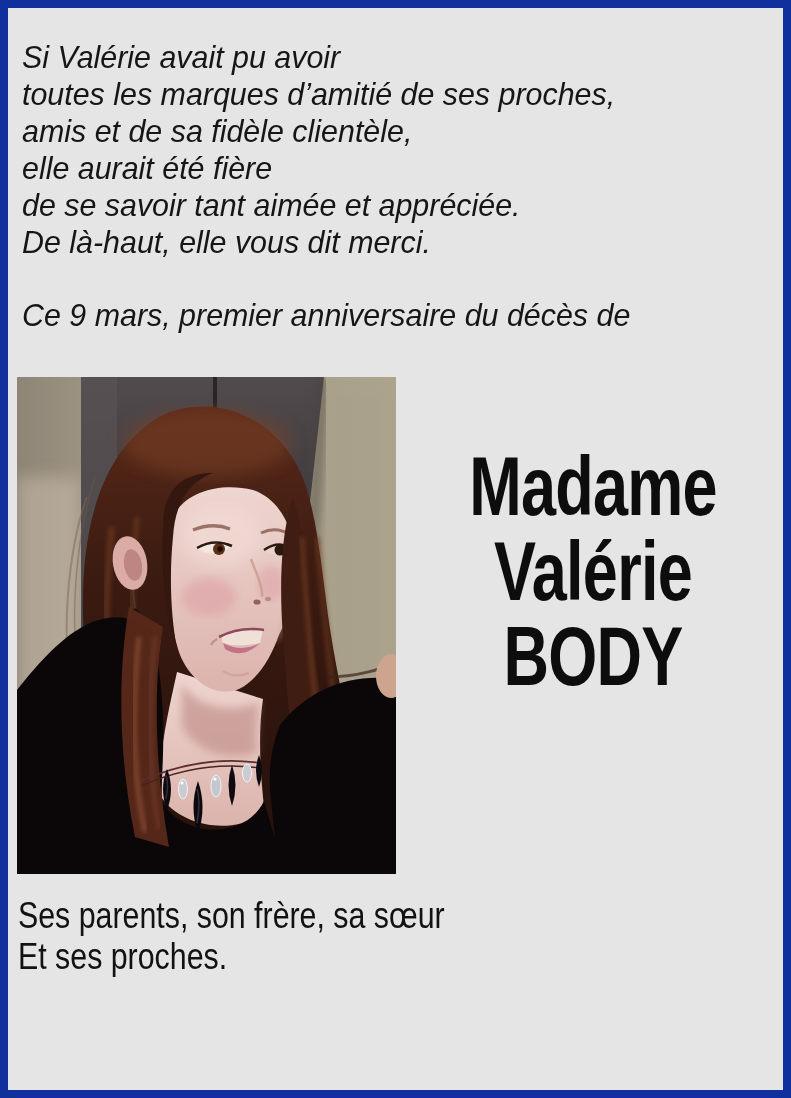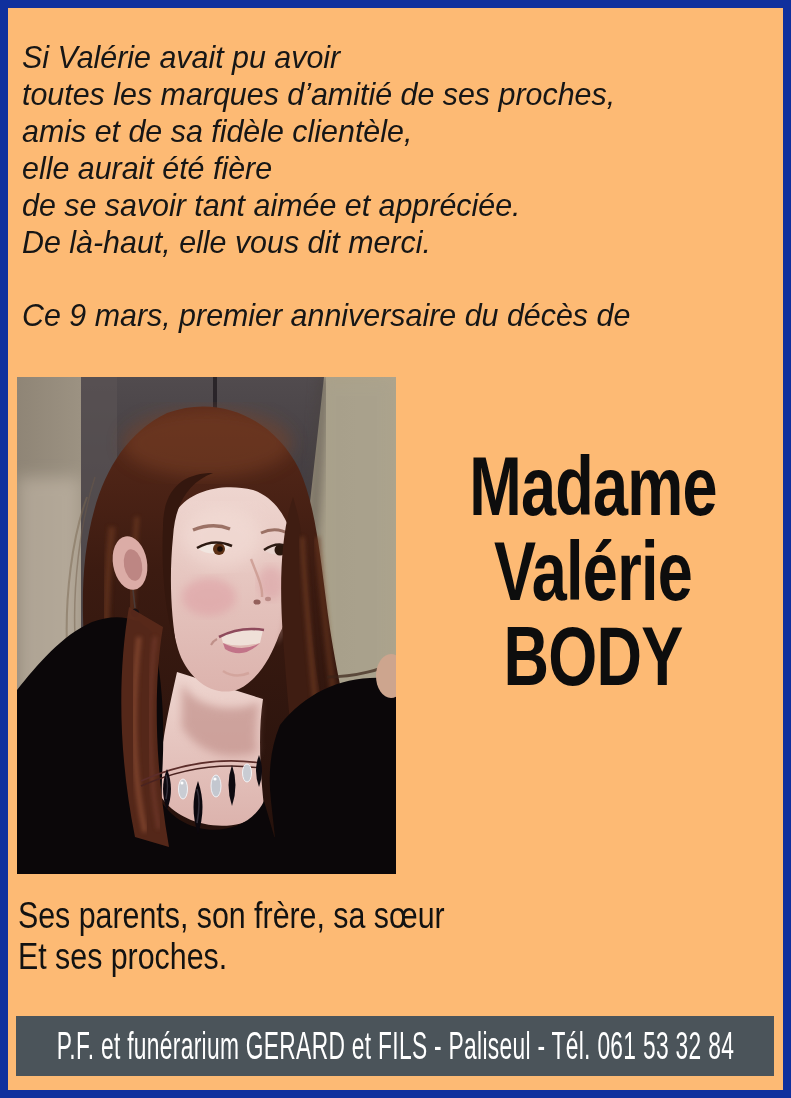--- a/index.html
+++ b/index.html
@@ -66,21 +66,21 @@
   .footer-bar span {
     font-size:38px;
     white-space:nowrap;
     letter-spacing:0.5px;
     transform:scaleX(0.60); transform-origin:center center;
   }
 </style>
 </head>
 <body>
 
-<div class="page" style="border-color: rgb(16, 48, 157); background: #fdba74;">
+<div class="page" style="border-color: rgb(16, 48, 157); background: #e5e5e5;">
 
   <div class="memorial-text">
     <div>Si Valérie avait pu avoir</div>
     <div>toutes les marques d’amitié de ses proches,</div>
     <div>amis et de sa fidèle clientèle,</div>
     <div>elle aurait été fière</div>
     <div>de se savoir tant aimée et appréciée.</div>
     <div>De là-haut, elle vous dit merci.</div>
   </div>
 
@@ -232,17 +232,14 @@
     <div>Valérie</div>
     <div>BODY</div>
   </div>
 
   <div class="family-text">
     <div>Ses parents, son frère, sa sœur</div>
     <div>Et ses proches.</div>
   </div>
 
 
-  <div class="footer-bar" style="background: rgb(75, 84, 90); color: rgb(255, 255, 255);">
-    <span>P.F. et funérarium GERARD et FILS - Paliseul - Tél. 061 53 32 84</span>
-  </div>
 
 </div>
 
 </body></html>

